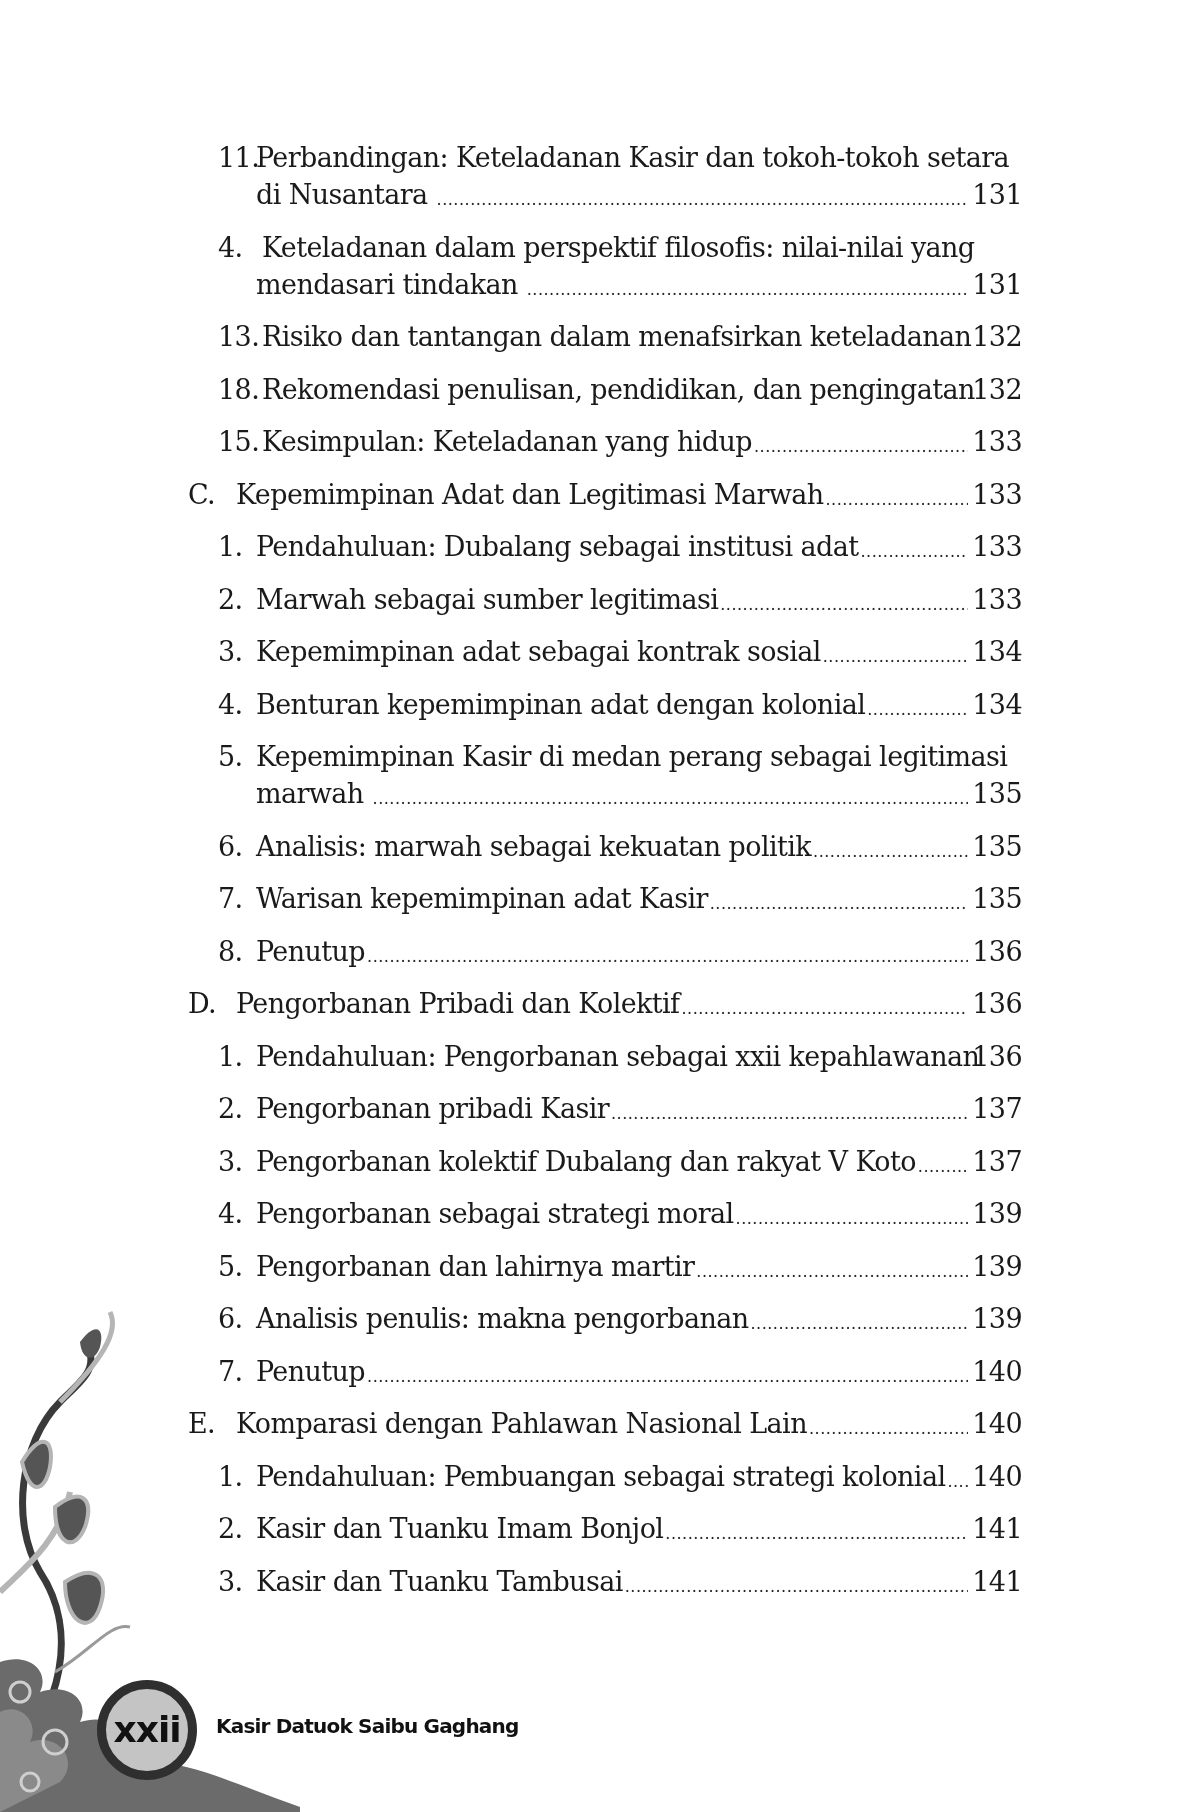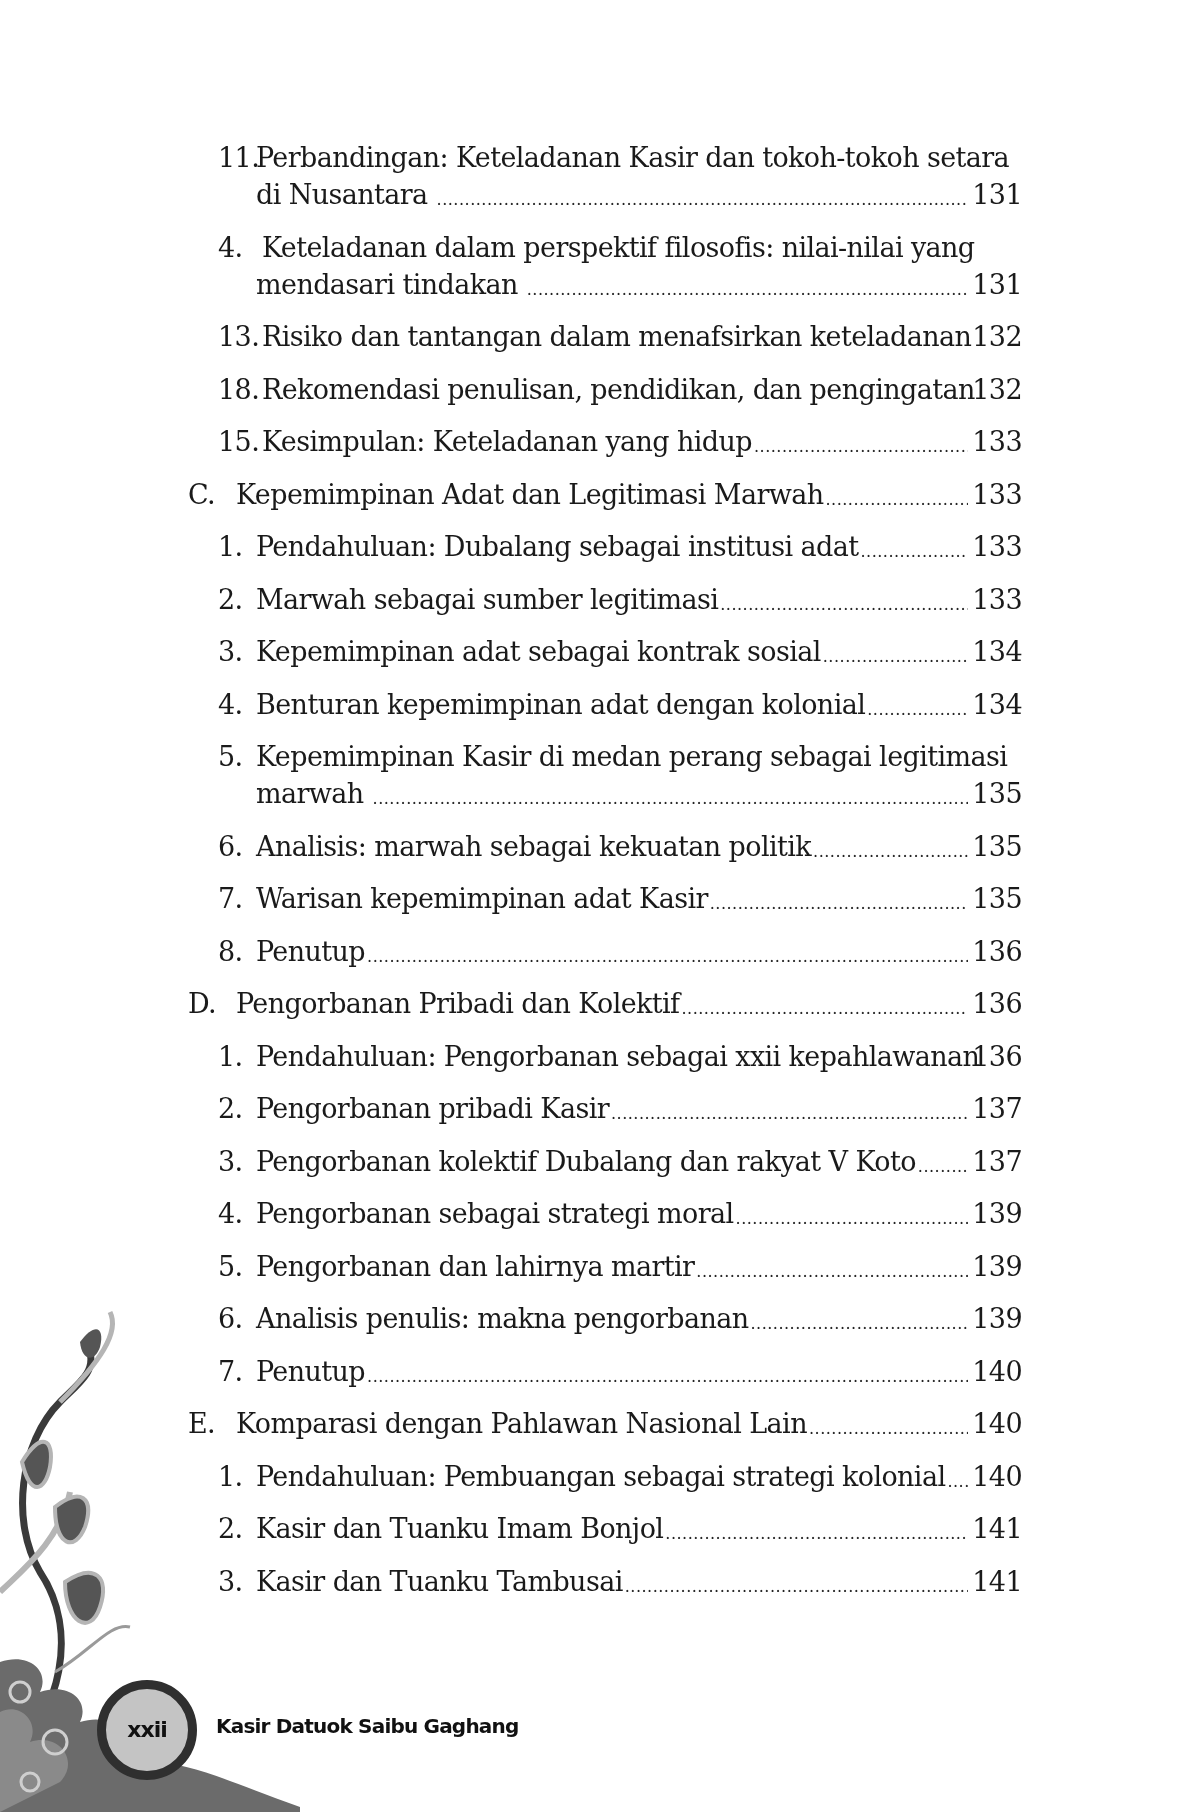--- a/index.html
+++ b/index.html
@@ -20,21 +20,21 @@
       color: #222; align-self: flex-end; line-height: 30px; }
     .dots::before { content: "......................................................................................................................................................................................................................................................"; }
     .pg { position: absolute; top: 0; right: 160px; text-align: center; }
 
     .ornament { position: absolute; left: 0; bottom: 0; width: 300px; height: 520px; }
     .footer-title { position: absolute; left: 216px; top: 1714px; font-family: "DejaVu Sans", "Liberation Sans", sans-serif;
       font-weight: bold; font-size: 20px; letter-spacing: -0.8px; color: #111; }
     .page-badge { position: absolute; left: 97px; top: 1680px; width: 100px; height: 100px; border-radius: 50%;
       background: #c4c4c4; border: 9px solid #2f2f2f; box-sizing: border-box; display: flex;
       align-items: center; justify-content: center; }
-    .page-badge span { font-family: "DejaVu Sans", "Liberation Sans", sans-serif; font-weight: bold; font-size: 22px;
+    .page-badge span { font-family: "DejaVu Sans", "Liberation Sans", sans-serif; font-weight: bold; font-size: 36px;
       color: #111; letter-spacing: -1px; margin-top: -2px; }
   </style>
 </head>
 <body>
 
 <div class="toc" id="toc">
     <div class="row sub" style="top: 138px;">
       <span class="num" style="left: 218px;">11.</span>
       <span class="title-line" style="left: 256px; right: auto;">
         <span class="t">Perbandingan: Keteladanan Kasir dan tokoh-tokoh setara</span>

